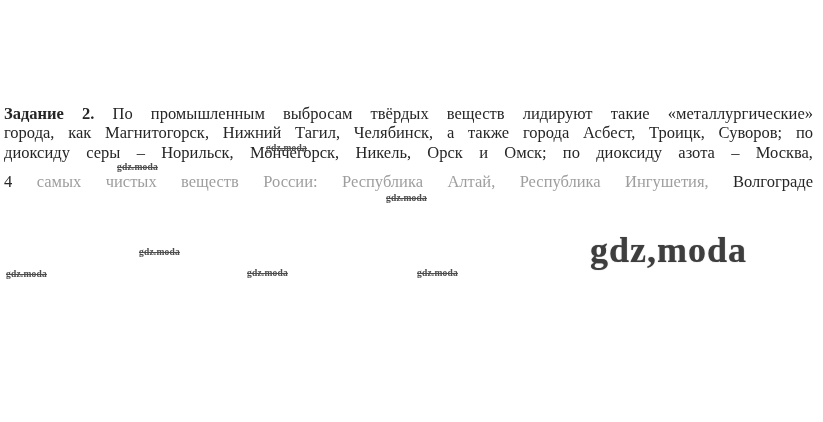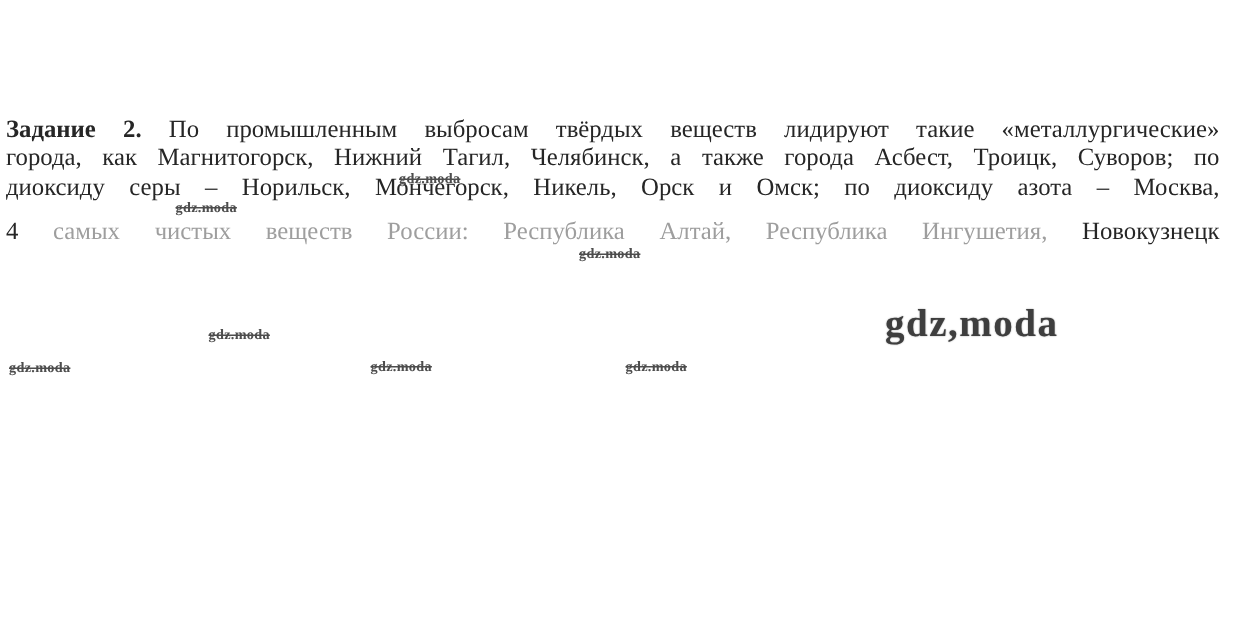--- a/index.html
+++ b/index.html
@@ -6,20 +6,21 @@
   body {
     width: 823px; height: 422px;
     background: #ffffff;
     overflow: hidden;
     position: relative;
     font-family: "Liberation Serif", "DejaVu Serif", serif;
   }
   .page {
     position: absolute; inset: 0;
     background: #ffffff;
+    margin-top: 28px;
   }
   .textblock {
     position: absolute;
     left: 4px; top: 76px; width: 809px;
     font-size: 16.5px;
     line-height: 19.45px;
     color: var(--ink, #262626);
   }
   .paragraph { margin: 0; }
   .paragraph + .paragraph { margin-top: 10px; }
@@ -38,39 +39,39 @@
     letter-spacing: 0.2px;
     color: var(--wm-small, #4d4d4d);
     text-decoration: line-through;
     white-space: nowrap;
     text-align: right;
   }
   .wm-large {
     position: absolute;
     font-family: "Liberation Serif", "DejaVu Serif", serif;
     font-weight: bold;
-    font-size: 26px;
+    font-size: 36px;
     letter-spacing: 1px;
     color: var(--wm-large, #3e3e3e);
     text-shadow: 0 0 1px #8a8a8a;
     white-space: nowrap;
   }
 </style>
 </head>
 <body style="background: rgb(255, 255, 255);">
 
 <div class="page">
   <div class="textblock">
       <div class="paragraph">
         <div class="line"><span class="seg-bold">Задание 2.</span><span> По промышленным выбросам твёрдых веществ лидируют такие «металлургические»</span></div>
         <div class="line"><span>города, как Магнитогорск, Нижний Тагил, Челябинск, а также города Асбест, Троицк, Суворов; по</span></div>
         <div class="line"><span>диоксиду серы – Норильск, Мончегорск, Никель, Орск и Омск; по диоксиду азота – Москва,</span></div>
       </div>
       <div class="paragraph">
-        <div class="line"><span>4 </span><span class="seg-faded">самых чистых веществ России: Республика Алтай, Республика Ингушетия, </span><span>Новокузнецк</span></div>
+        <div class="line"><span>4 </span><span class="seg-faded">самых чистых веществ России: Республика Алтай, Республика Ингушетия, </span><span>Волгограде</span></div>
       </div>
     </div>
   <span class="wm-large" style="left: 590px; top: 201px;">gdz,moda</span>
 <span class="wm-small" style="left: 266px; top: 115px;">gdz.moda</span>
     <span class="wm-small" style="left: 117px; top: 134px;">gdz.moda</span>
     <span class="wm-small" style="left: 386px; top: 165px;">gdz.moda</span>
     <span class="wm-small" style="left: 139px; top: 219px;">gdz.moda</span>
     <span class="wm-small" style="left: 6px; top: 241px;">gdz.moda</span>
     <span class="wm-small" style="left: 247px; top: 240px;">gdz.moda</span>
     <span class="wm-small" style="left: 417px; top: 240px;">gdz.moda</span>

